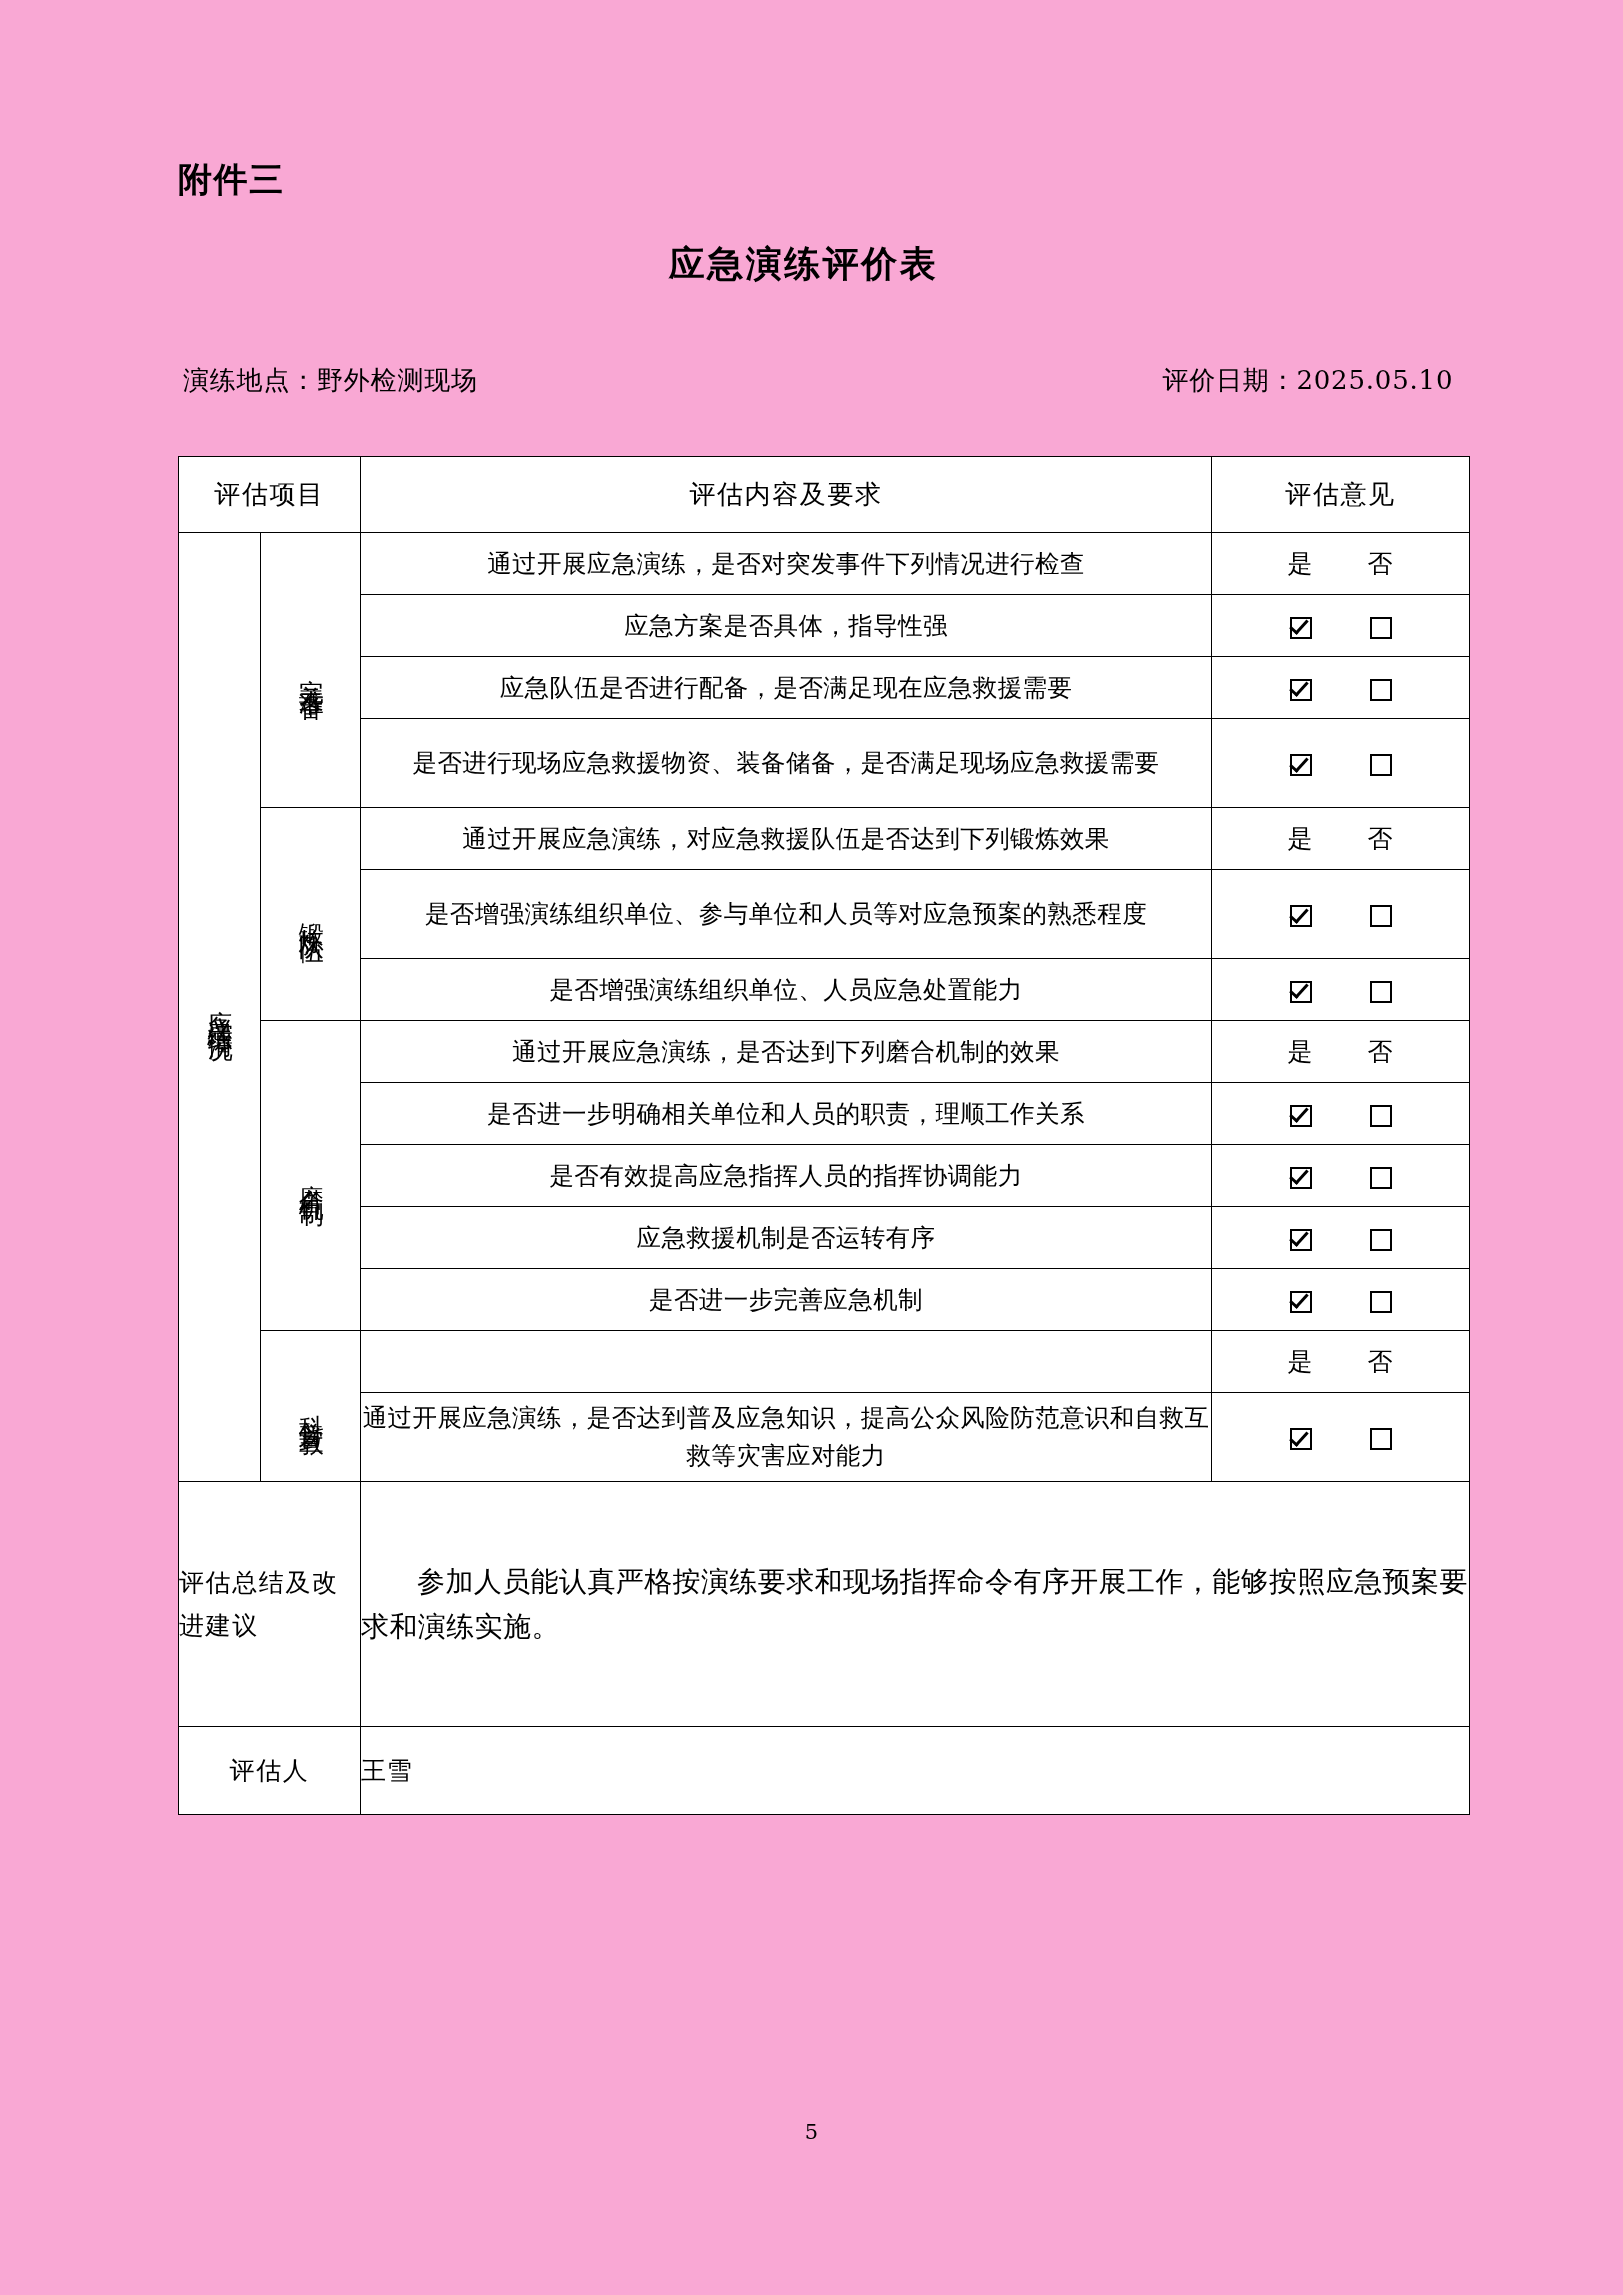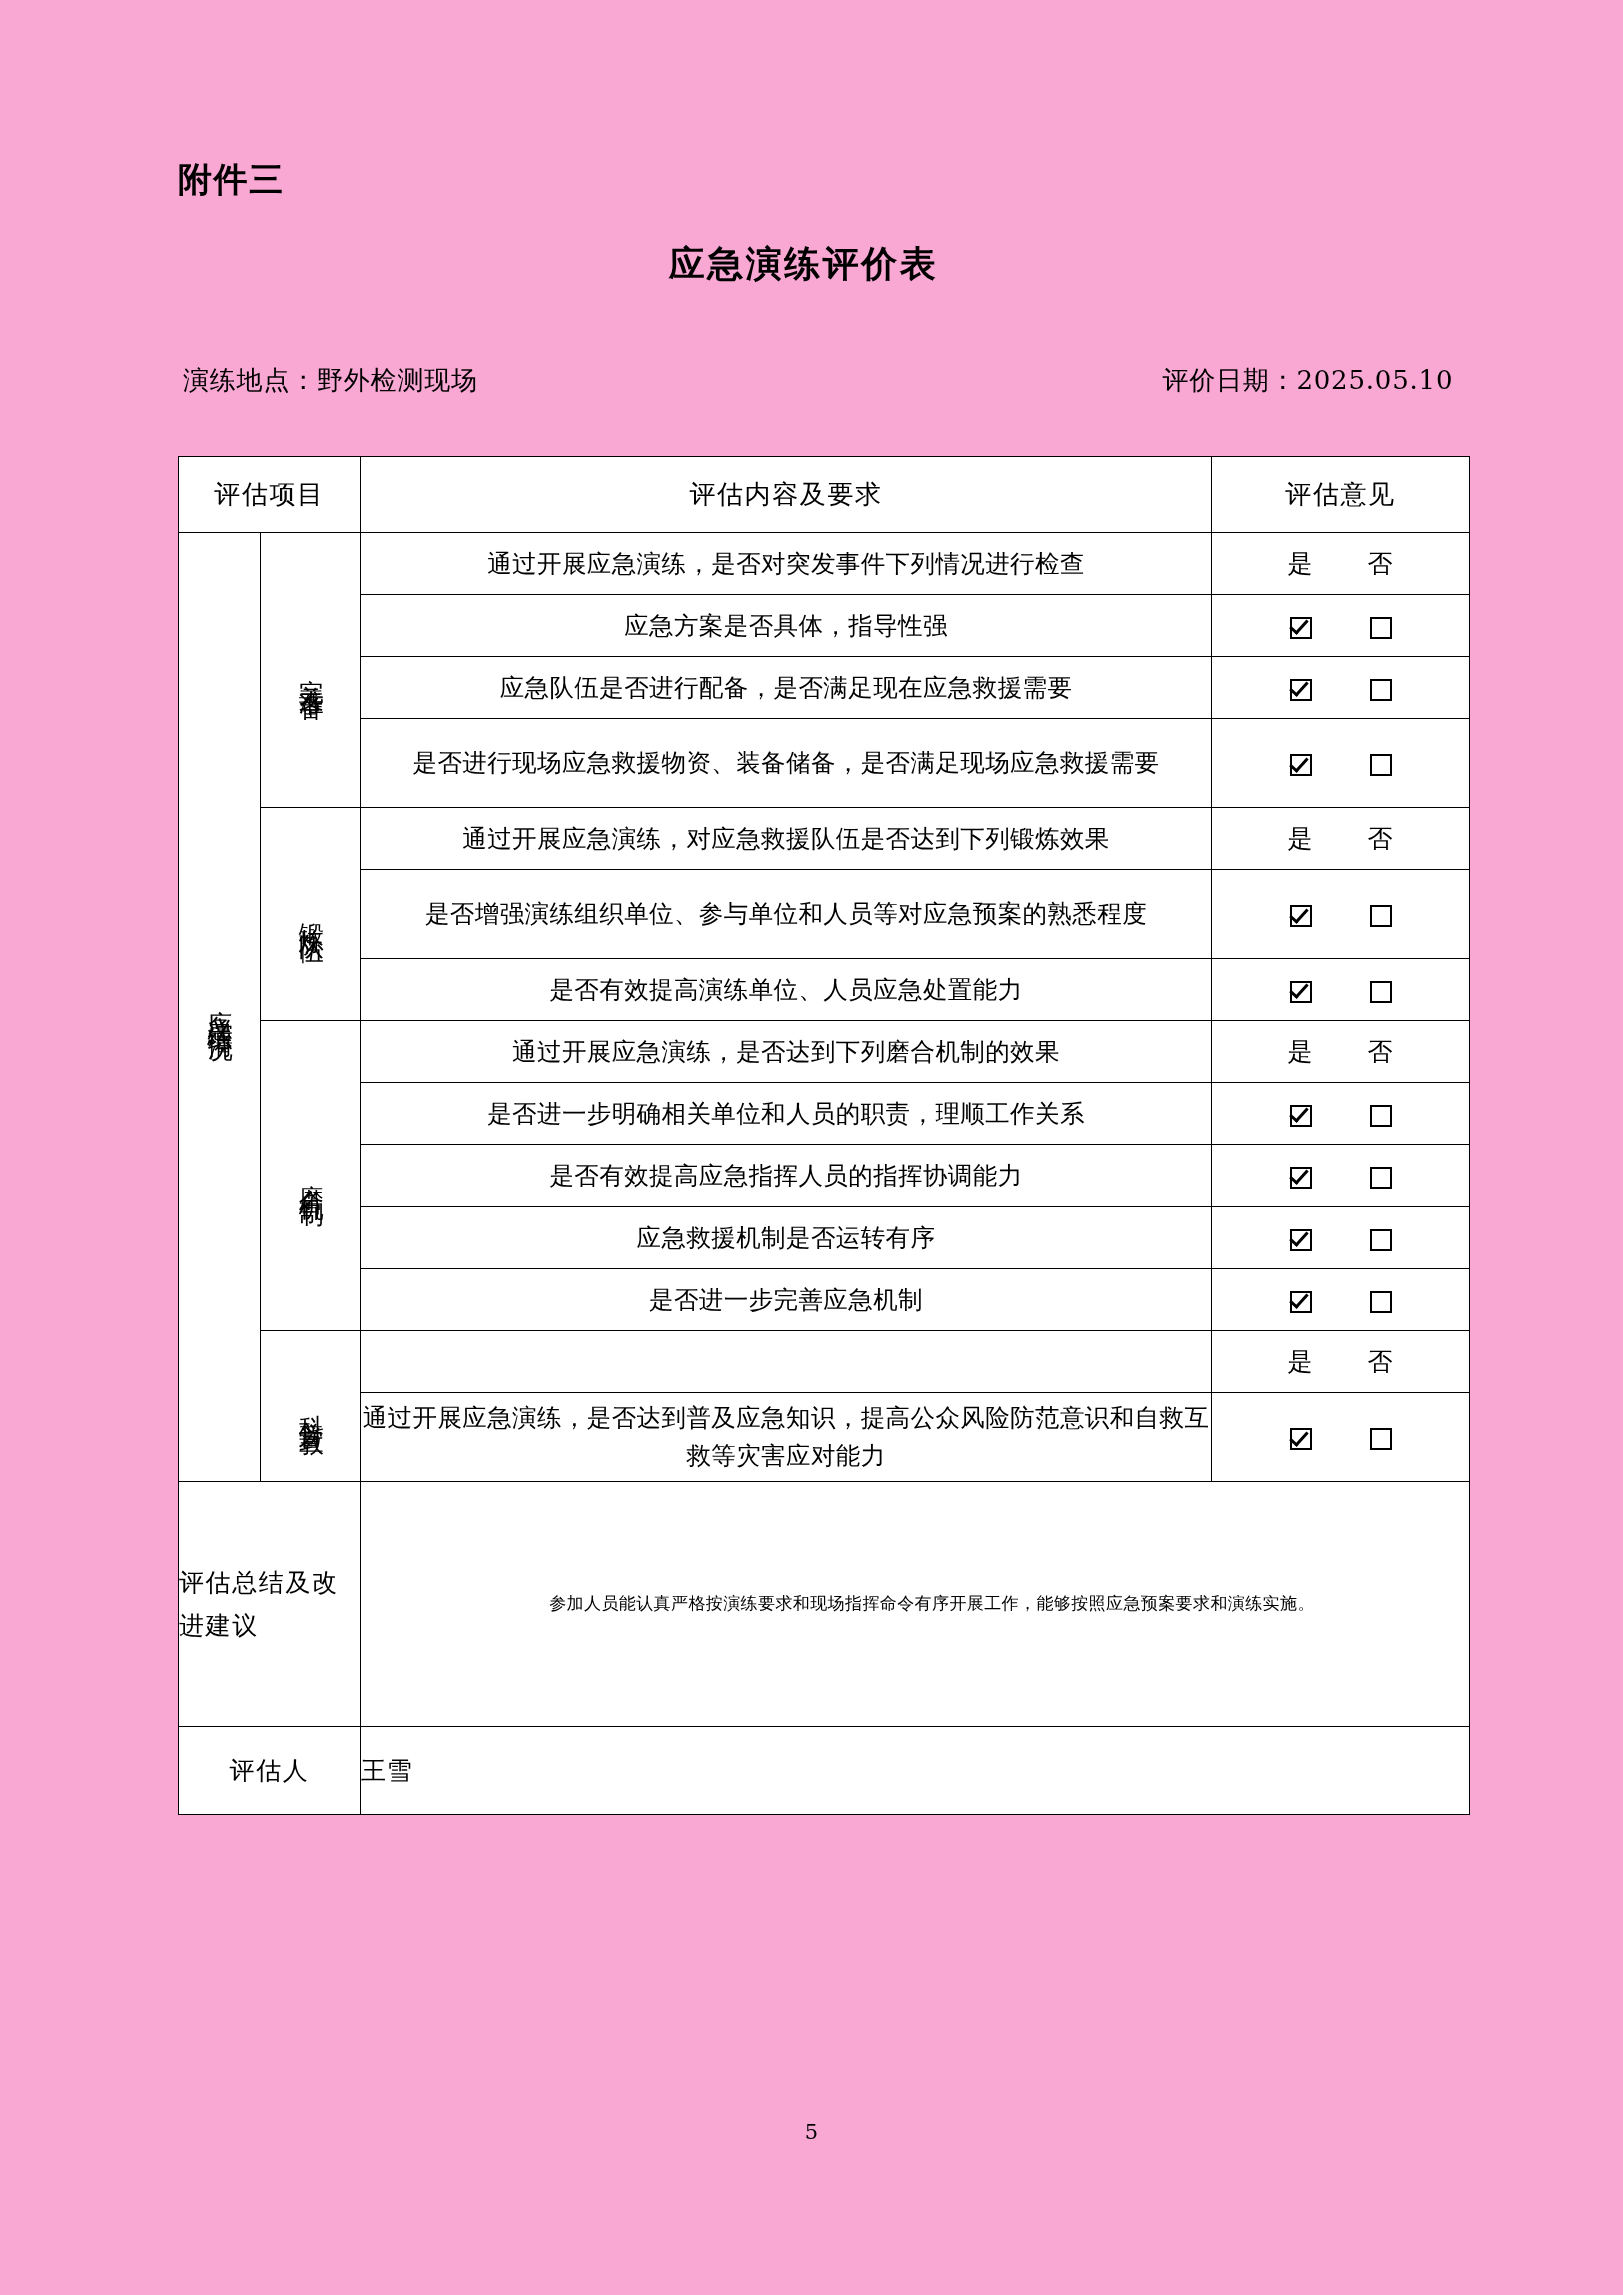--- a/index.html
+++ b/index.html
@@ -164,22 +164,22 @@
   .sum-label {
     text-align: left;
     vertical-align: middle;
     font-size: 25px;
     line-height: 1.72;
     letter-spacing: 1.6px;
     padding: 8.2px 4.9px;
   }
   .sum-body {
     vertical-align: middle;
-    text-align: center;
-    font-size: 17px;
+    text-align: left;
+    font-size: 28px;
     line-height: 1.62;
     padding: 16.4px 21px;
     letter-spacing: 0.4px;
   }
   .sum-body p { margin: 0; text-indent: 2em; }
   .row-summary { height: 245px; }
   .row-assessor { height: 88px; }
   .assessor-label {
     text-align: center;
     font-size: 25px;
@@ -296,21 +296,21 @@
         <tr>
           <td class="body-cell two">是否增强演练组织单位、参与单位和人员等对应急预案的熟悉程度</td>
           <td class="op">
             <div class="op-inner">
               <span class="slot"><span class="box checked"></span></span>
               <span class="slot"><span class="box"></span></span>
             </div>
           </td>
         </tr>
         <tr>
-          <td class="body-cell tall">是否有效提高演练单位、人员应急处置能力</td>
+          <td class="body-cell tall">是否增强演练组织单位、人员应急处置能力</td>
           <td class="op">
             <div class="op-inner">
               <span class="slot"><span class="box checked"></span></span>
               <span class="slot"><span class="box"></span></span>
             </div>
           </td>
         </tr>
         <tr>
           <td rowspan="5">
             <div class="vwrap">

